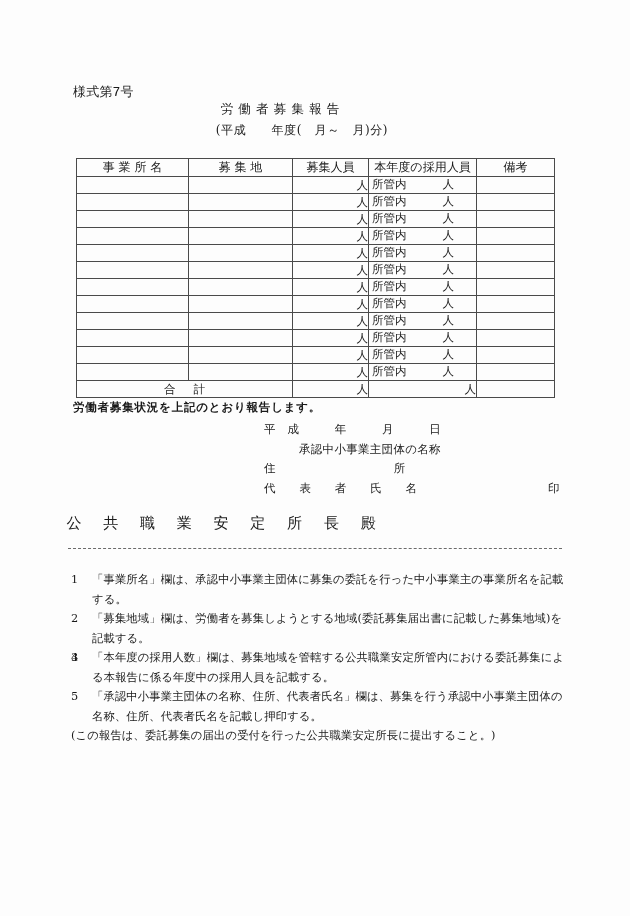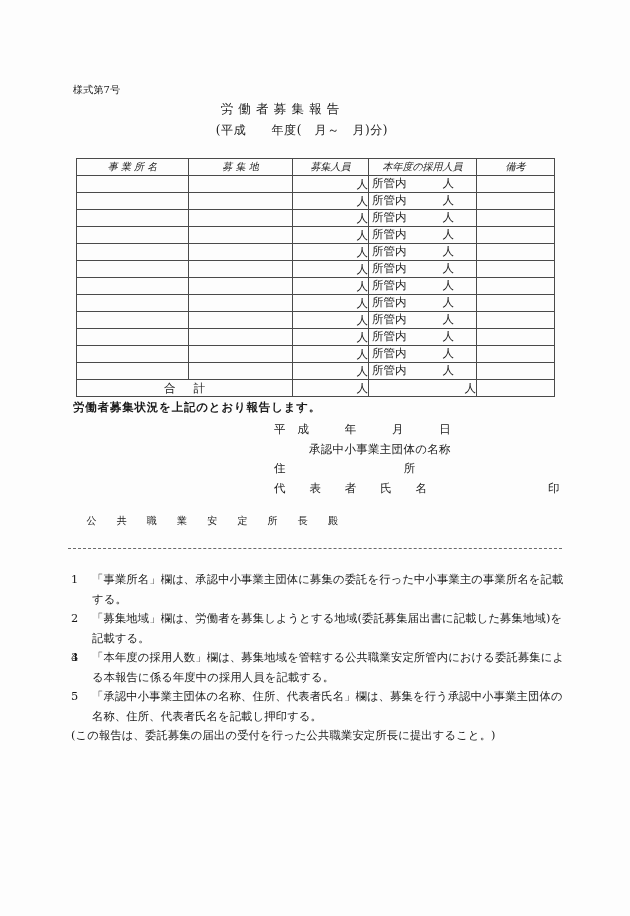--- a/index.html
+++ b/index.html
@@ -20,23 +20,24 @@
     left: 0; top: 0;
     width: 630px;
     height: 916px;
   }
 
   
   .form-no {
     position: absolute;
     left: 73px;
     top: 83px;
-    font-size: 10px;
+    font-size: 13px;
     letter-spacing: 0.2px;
     white-space: nowrap;
+    font-family: Liberation Mono, monospace;
   }
 
   
   .doc-title {
     position: absolute;
     left: 0;
     top: 101px;
     width: 560px;
     text-align: center;
     font-size: 12.5px;
@@ -76,22 +77,21 @@
   }
   .c1 { width: 112px; }
   .c2 { width: 104px; }
   .c3 { width: 76px; }
   .c4 { width: 108px; }
   .c5 { width: 78px; }
 
   th.hdr {
     text-align: center;
     height: 17px;
-    font-size: 10px;
-    font-style: italic;
+    font-size: 12px;
   }
 
   td.num-cell {
     text-align: right;
     padding-right: 3px;
   }
   td.adopt-cell {
     position: relative;
     padding: 0;
     margin-top: 20px;
@@ -127,41 +127,41 @@
     top: 400px;
     font-size: 11.5px;
     letter-spacing: 0.8px;
     white-space: nowrap;
     font-weight: bold;
   }
 
   
   .sig {
     position: absolute;
-    left: 274px;
+    left: 264px;
     font-size: 11.5px;
     white-space: pre;
   }
   .sig-date      { top: 422px; letter-spacing: 0.3px; }
   .sig-org       { top: 442px; letter-spacing: 0.3px; margin-left: 35px; }
   .sig-addr      { top: 461px; letter-spacing: 0.3px; }
   .sig-rep       { top: 481px; letter-spacing: 0.3px; }
   .seal-mark {
     position: absolute;
     left: 548px;
     top: 481px;
     font-size: 11.5px;
   }
 
   
   .addressee {
     position: absolute;
-    left: 78px;
+    left: 58px;
     top: 514px;
-    font-size: 10px;
+    font-size: 15px;
     letter-spacing: 8.5px;
     text-indent: 8.5px;
     white-space: nowrap;
   }
 
   
   .rule {
     position: absolute;
     left: 68px;
     top: 548px;

